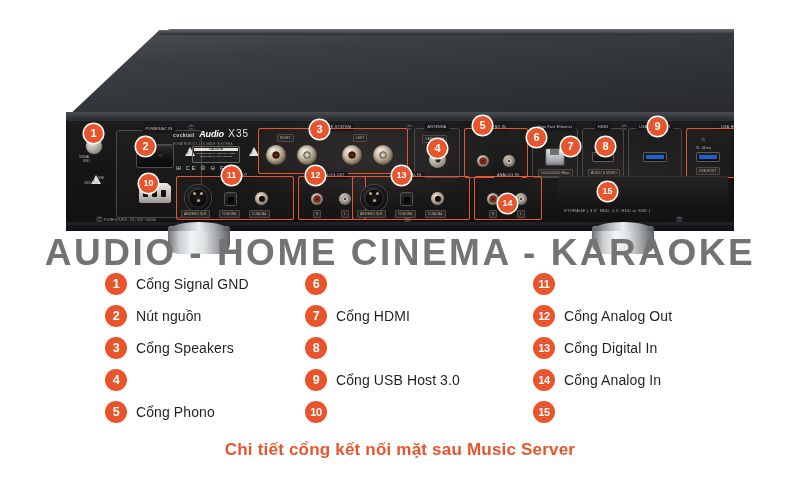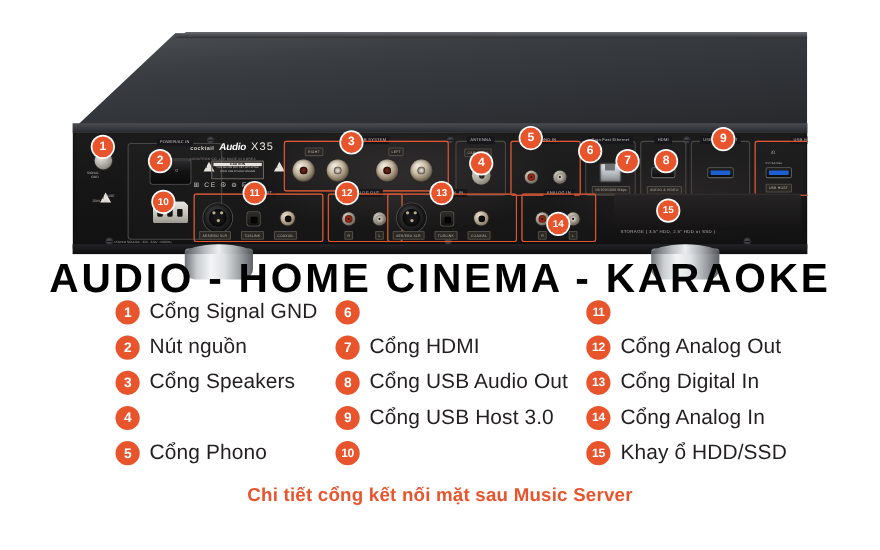--- a/index.html
+++ b/index.html
@@ -266,21 +266,21 @@
     font-family:"Liberation Sans", sans-serif;
     box-shadow:0 0 0 1.5px #ffffff;
   }
   .badge.on-panel{width:19px;height:19px;line-height:19px;font-size:11px;}
 
   
   #watermark{
     position:absolute; left:0; top:232px; width:800px;
     text-align:center;
     font-size:37px; font-weight:bold; letter-spacing:2.5px;
-    color:#000000;
+    color:#737373;
     white-space:nowrap;
     font-family:"Liberation Sans", sans-serif;
     user-select:none;
   }
 
   
   #legend{
     position:absolute; left:0; top:268px; width:800px; height:160px;
   }
   .lg-col{position:absolute;top:0;}
@@ -292,21 +292,21 @@
   }
   .lg-badge{
     width:22px;height:22px;border-radius:50%;
     background:#e8552d;color:#fff;
     font-size:12.5px;font-weight:bold;
     display:flex;align-items:center;justify-content:center;
     flex:0 0 auto;
     letter-spacing:-.4px;
   }
   .lg-label{
-    margin-left:9px;font-size:19px;color:#231f20;
+    margin-left:9px;font-size:14px;color:#231f20;
     white-space:nowrap; letter-spacing:.1px;
   }
 
   
   #caption{
     position:absolute;left:0;top:440px;width:800px;text-align:center;
     color:#e8552d;font-size:17px;font-weight:bold;letter-spacing:.2px;
   }
 </style>
 </head>
@@ -547,21 +547,20 @@
   <div class="lg-col c2">
       <div class="lg-item">
         <div class="lg-badge">6</div>
       </div>
       <div class="lg-item">
         <div class="lg-badge">7</div>
         <div class="lg-label">Cổng HDMI</div>
       </div>
       <div class="lg-item">
         <div class="lg-badge">8</div>
-        <div class="lg-label">Cổng USB Audio Out</div>
       </div>
       <div class="lg-item">
         <div class="lg-badge">9</div>
         <div class="lg-label">Cổng USB Host 3.0</div>
       </div>
       <div class="lg-item">
         <div class="lg-badge" style="font-size: 11px;">10</div>
       </div>
     </div>
   <div class="lg-col c3">
@@ -575,18 +574,17 @@
       <div class="lg-item">
         <div class="lg-badge" style="font-size: 11px;">13</div>
         <div class="lg-label">Cổng Digital In</div>
       </div>
       <div class="lg-item">
         <div class="lg-badge" style="font-size: 11px;">14</div>
         <div class="lg-label">Cổng Analog In</div>
       </div>
       <div class="lg-item">
         <div class="lg-badge" style="font-size: 11px;">15</div>
-        <div class="lg-label">Khay ổ HDD/SSD</div>
       </div>
     </div>
 </div>
 
 <div id="caption">Chi tiết cổng kết nối mặt sau Music Server</div>
 
 </body></html>

